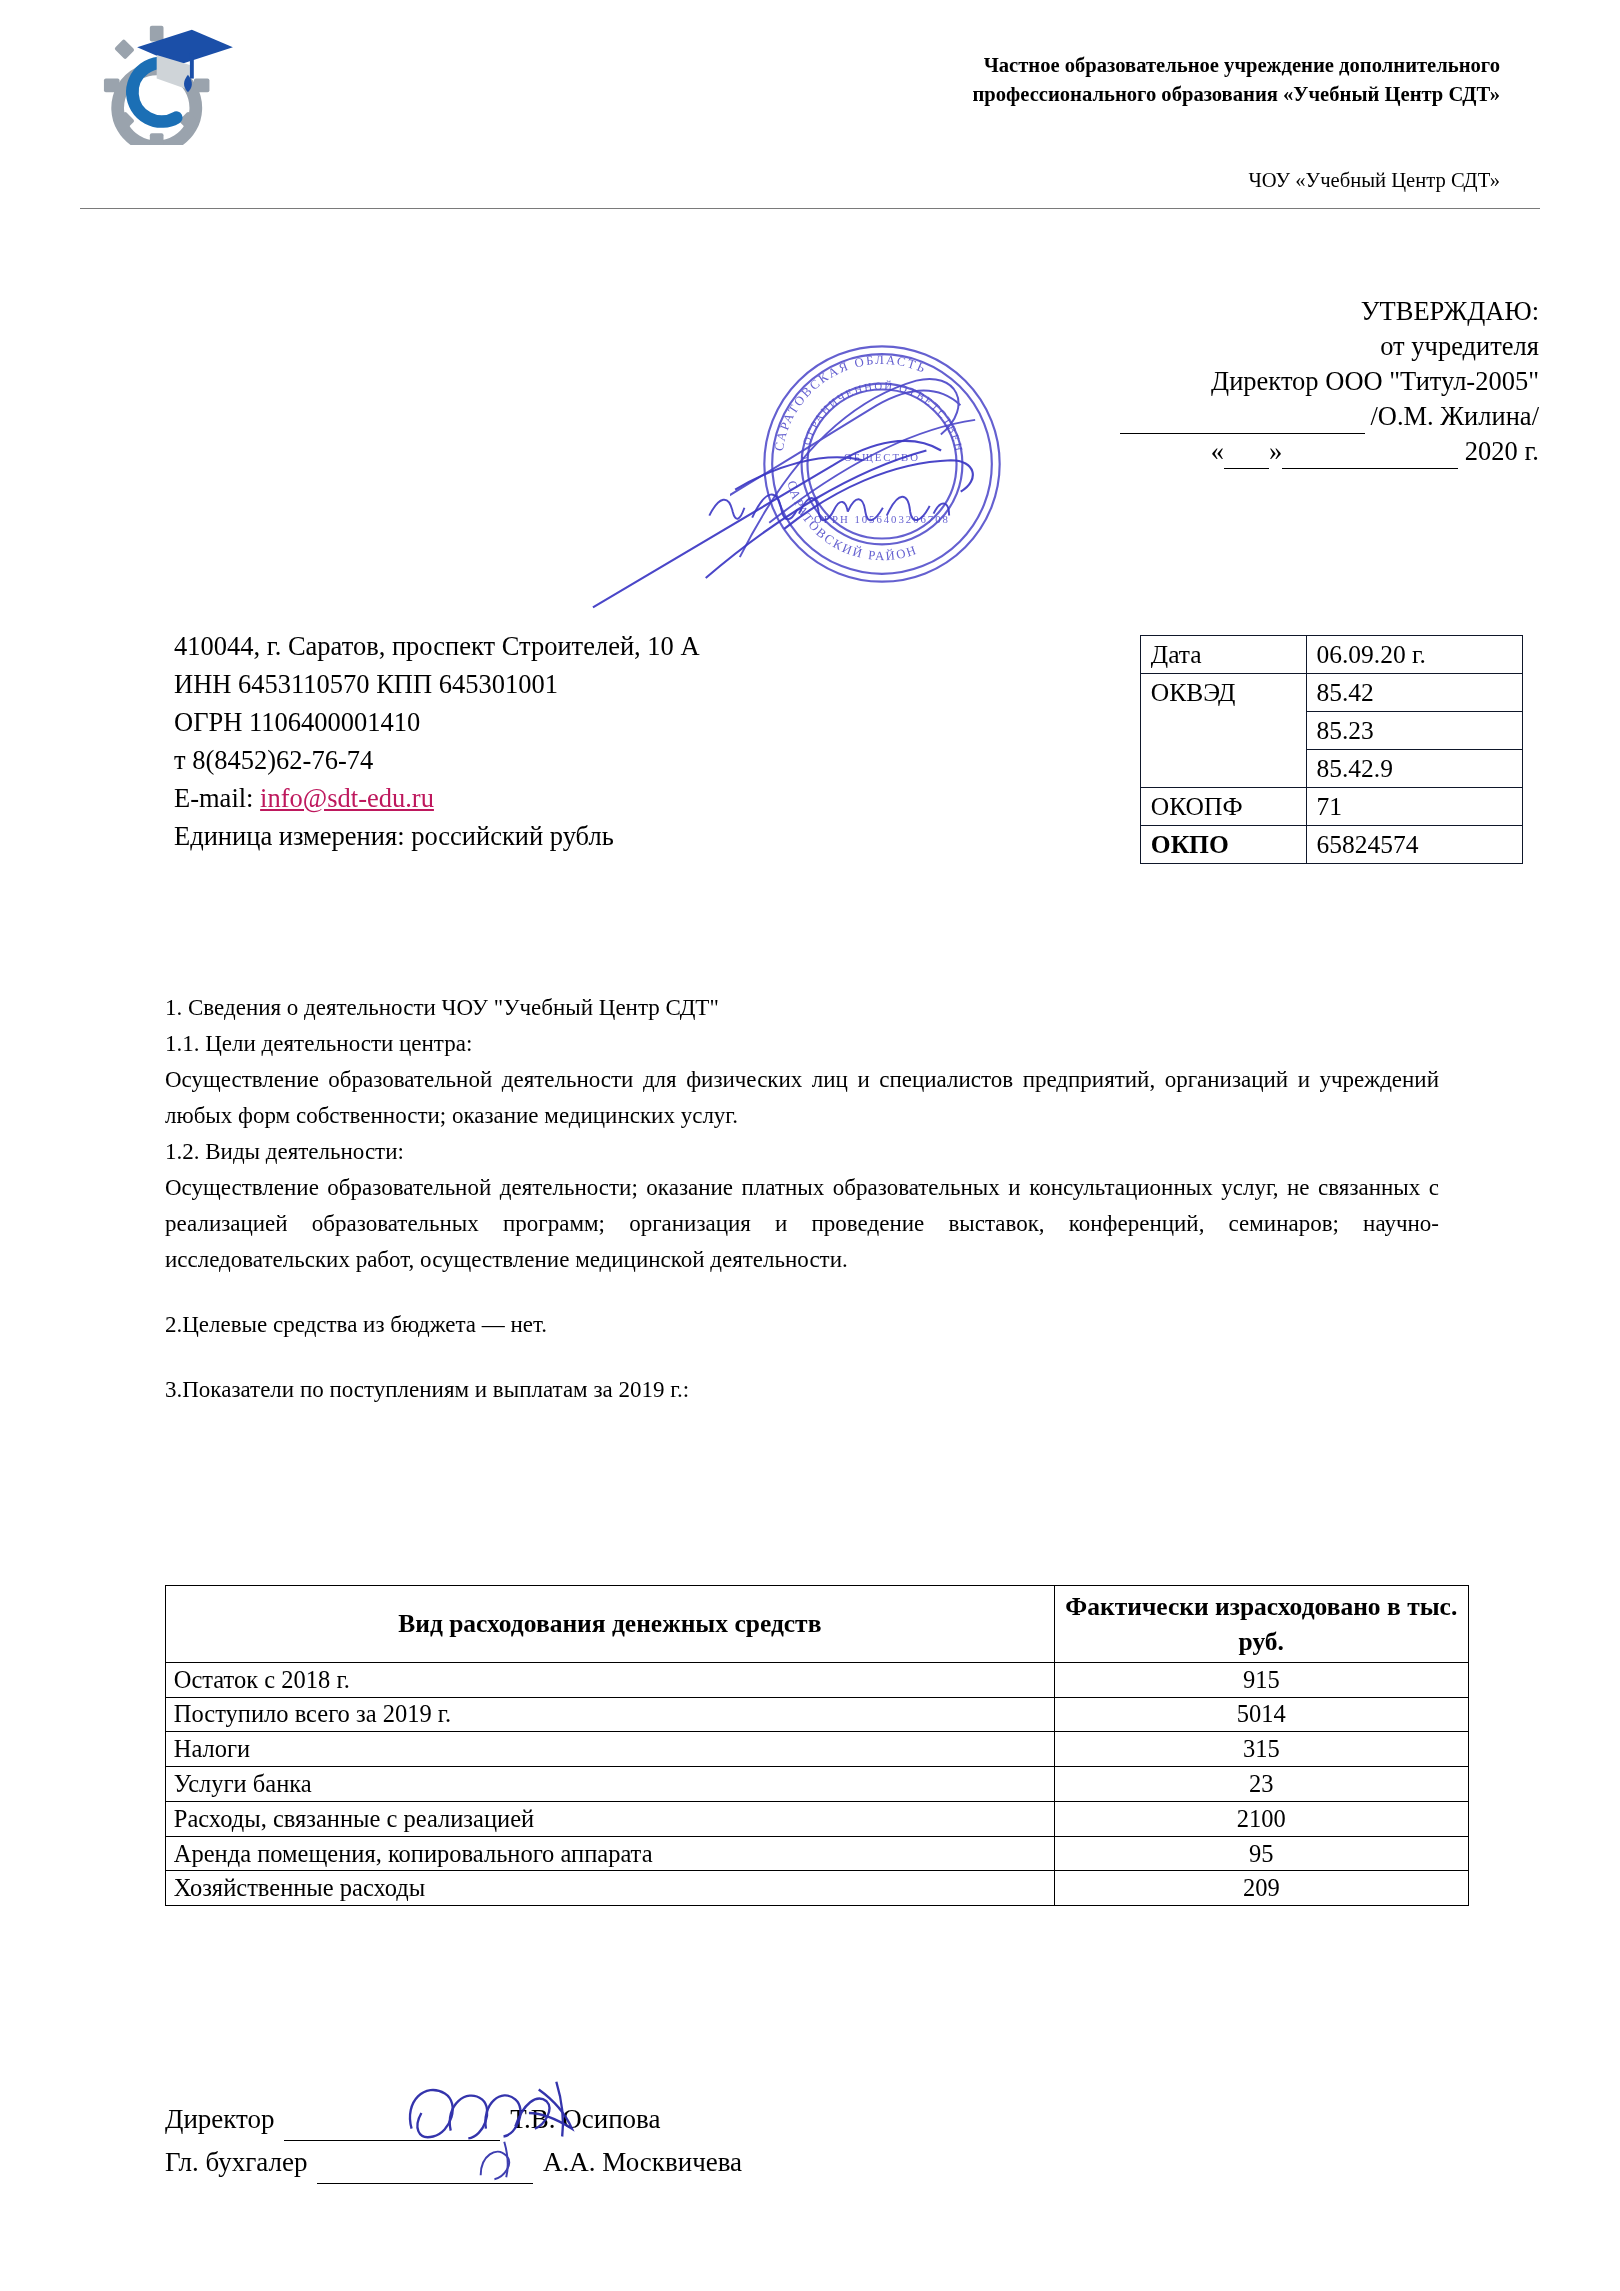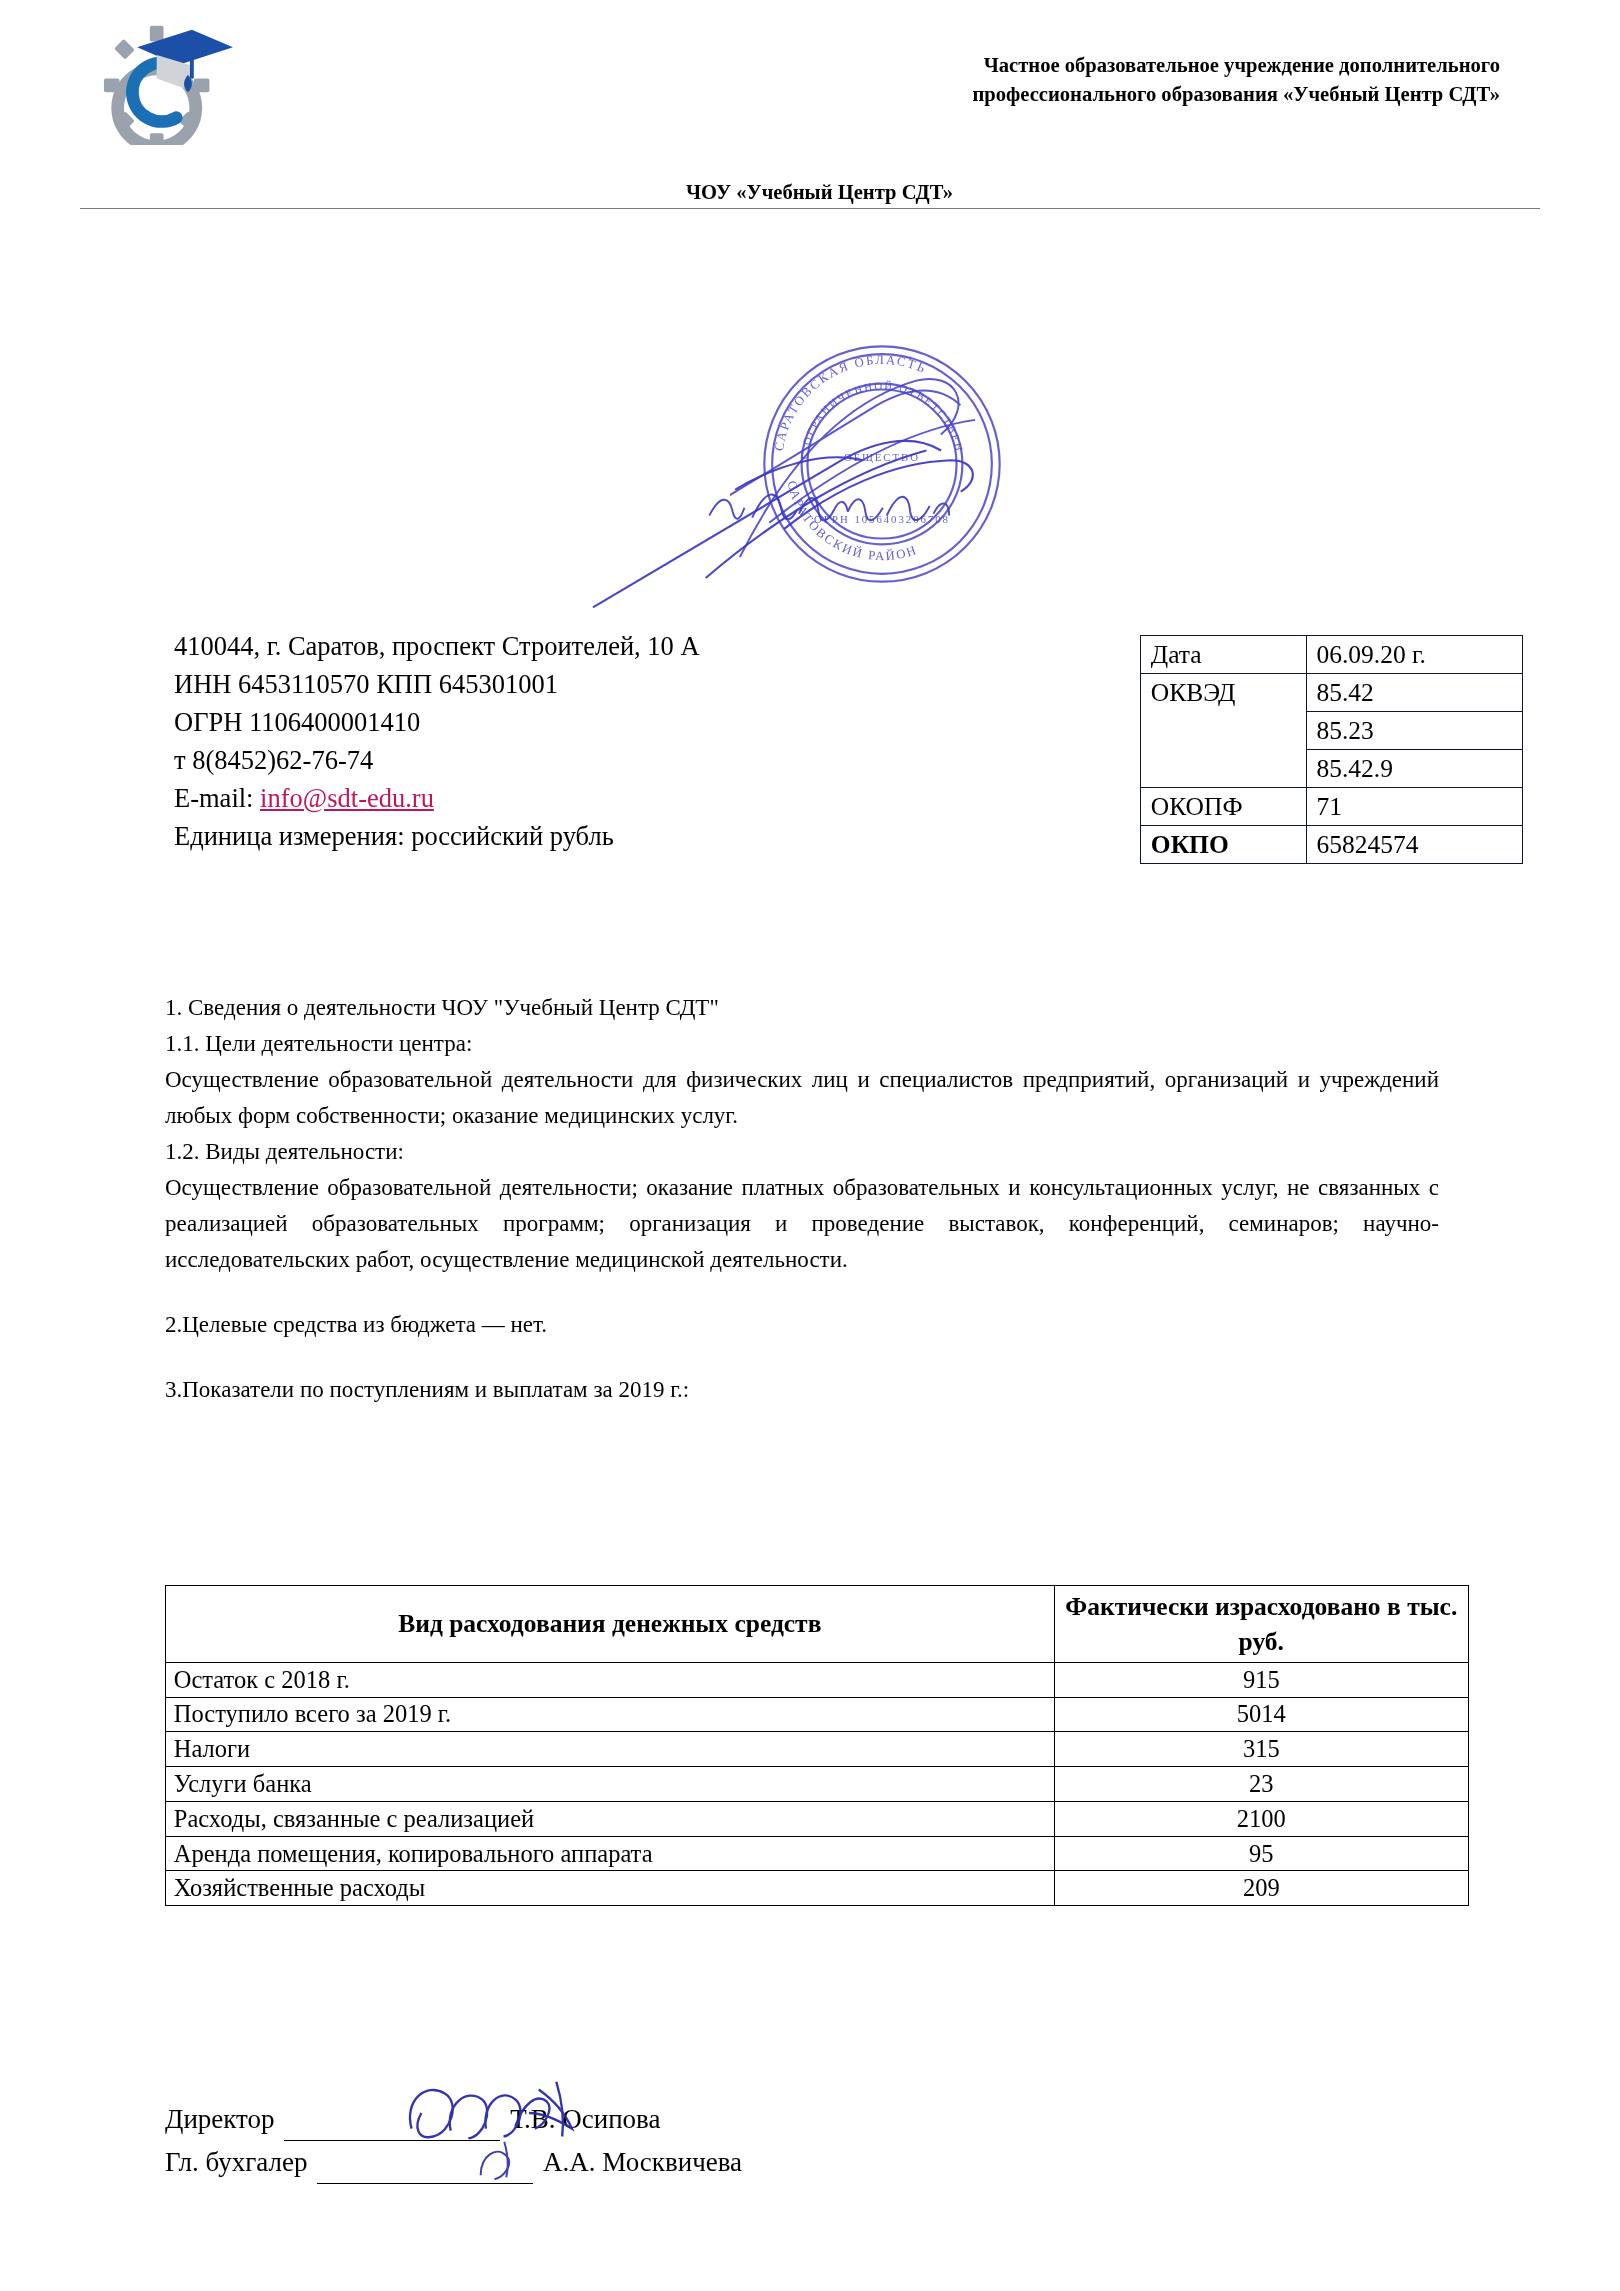--- a/index.html
+++ b/index.html
@@ -42,25 +42,25 @@
     width: 814px;
     text-align: right;
     font-family: "Liberation Serif", serif;
     font-weight: bold;
     font-size: 20.6px;
     line-height: 29px;
   }
   .header-org {
     position: absolute;
     left: 686px;
-    top: 181px;
+    top: 169px;
     width: 814px;
-    text-align: left;
+    text-align: right;
     font-family: "Liberation Serif", serif;
-    font-weight: bold;
+    font-weight: normal;
     font-size: 20.6px;
   }
   .header-rule {
     position: absolute;
     left: 80px;
     top: 208px;
     width: 1460px;
     height: 1px;
     background: #7a7a7a;
   }
@@ -238,20 +238,31 @@
       </svg>
     </div>
     <div class="header-text">
       <div>Частное образовательное учреждение дополнительного</div>
       <div>профессионального образования  «Учебный Центр СДТ»</div>
     </div>
     <div class="header-org">ЧОУ «Учебный Центр СДТ»</div>
     <div class="header-rule"></div>
   </div>
 
+  <div class="approve">
+    <div>УТВЕРЖДАЮ:</div>
+    <div>от учредителя</div>
+    <div>Директор ООО "Титул-2005"</div>
+    <div class="line-sig">
+      <span class="ul"></span><span>/О.М. Жилина/</span>
+    </div>
+    <div class="line-sig">
+      <span>«</span><span class="ul-short"></span><span>»</span><span class="ul-mid"></span> <span>2020 г.</span>
+    </div>
+  </div>
 
   <div class="stamp">
     <svg width="304" height="304" viewBox="0 0 310 310" xmlns="http://www.w3.org/2000/svg">
       <g fill="none" stroke="#4a45c8" stroke-width="2.2" opacity="0.85">
         <circle cx="155" cy="155" r="120"></circle>
         <circle cx="155" cy="155" r="112"></circle>
         <circle cx="155" cy="155" r="82"></circle>
         <circle cx="155" cy="155" r="76"></circle>
       </g>
       <g fill="#4a45c8" opacity="0.85" font-family="'Liberation Serif', serif" font-size="13" letter-spacing="2">

